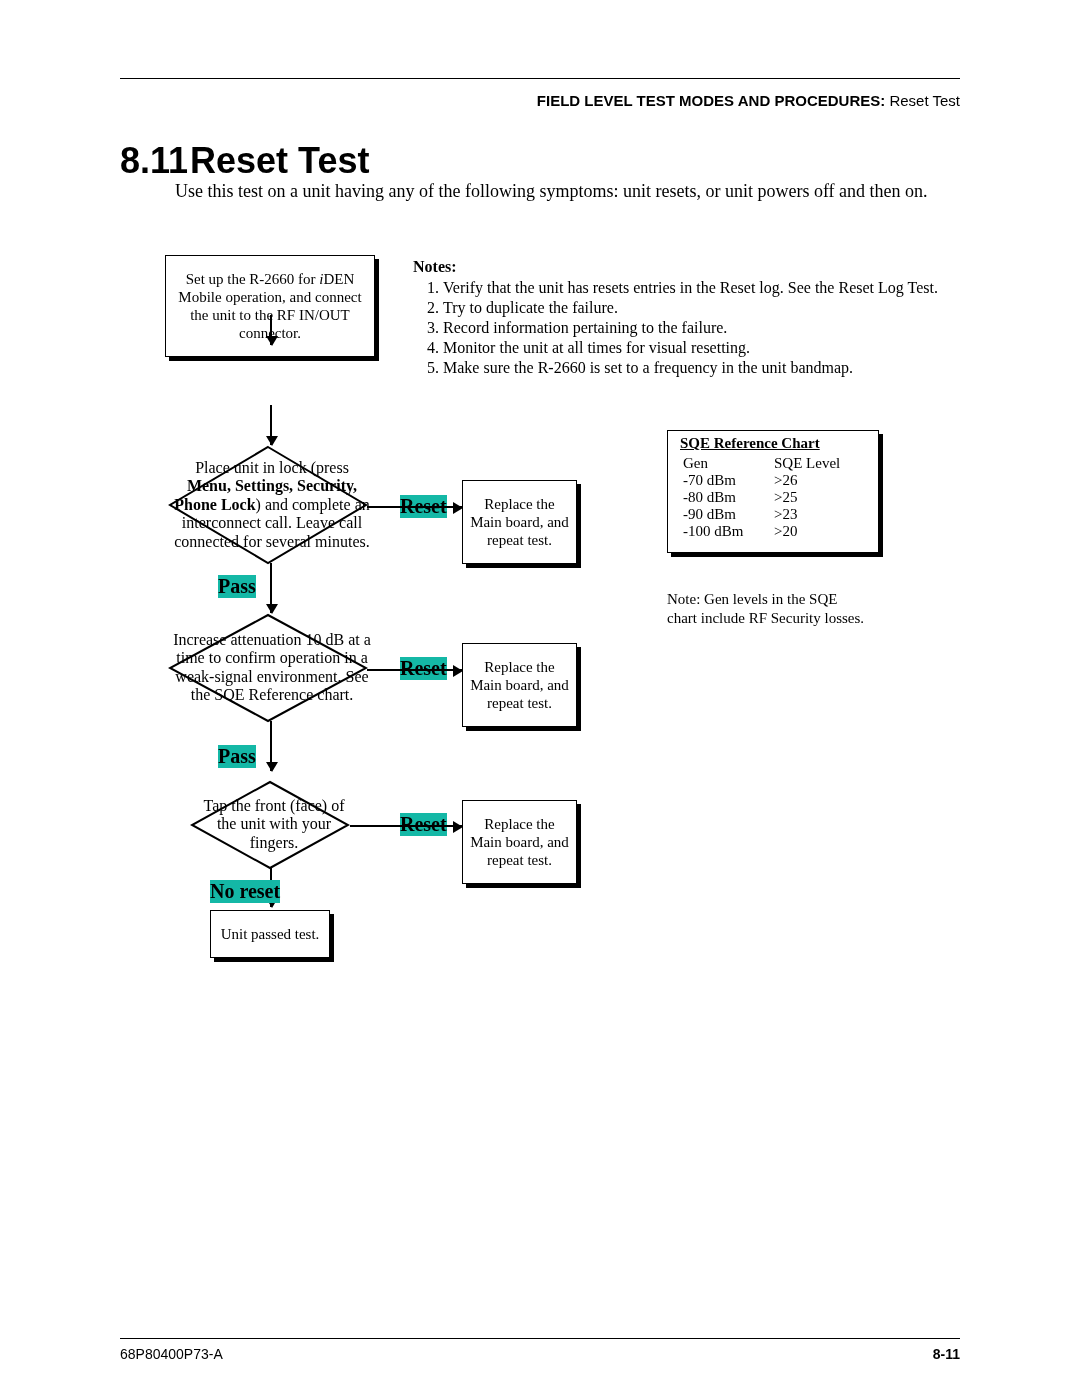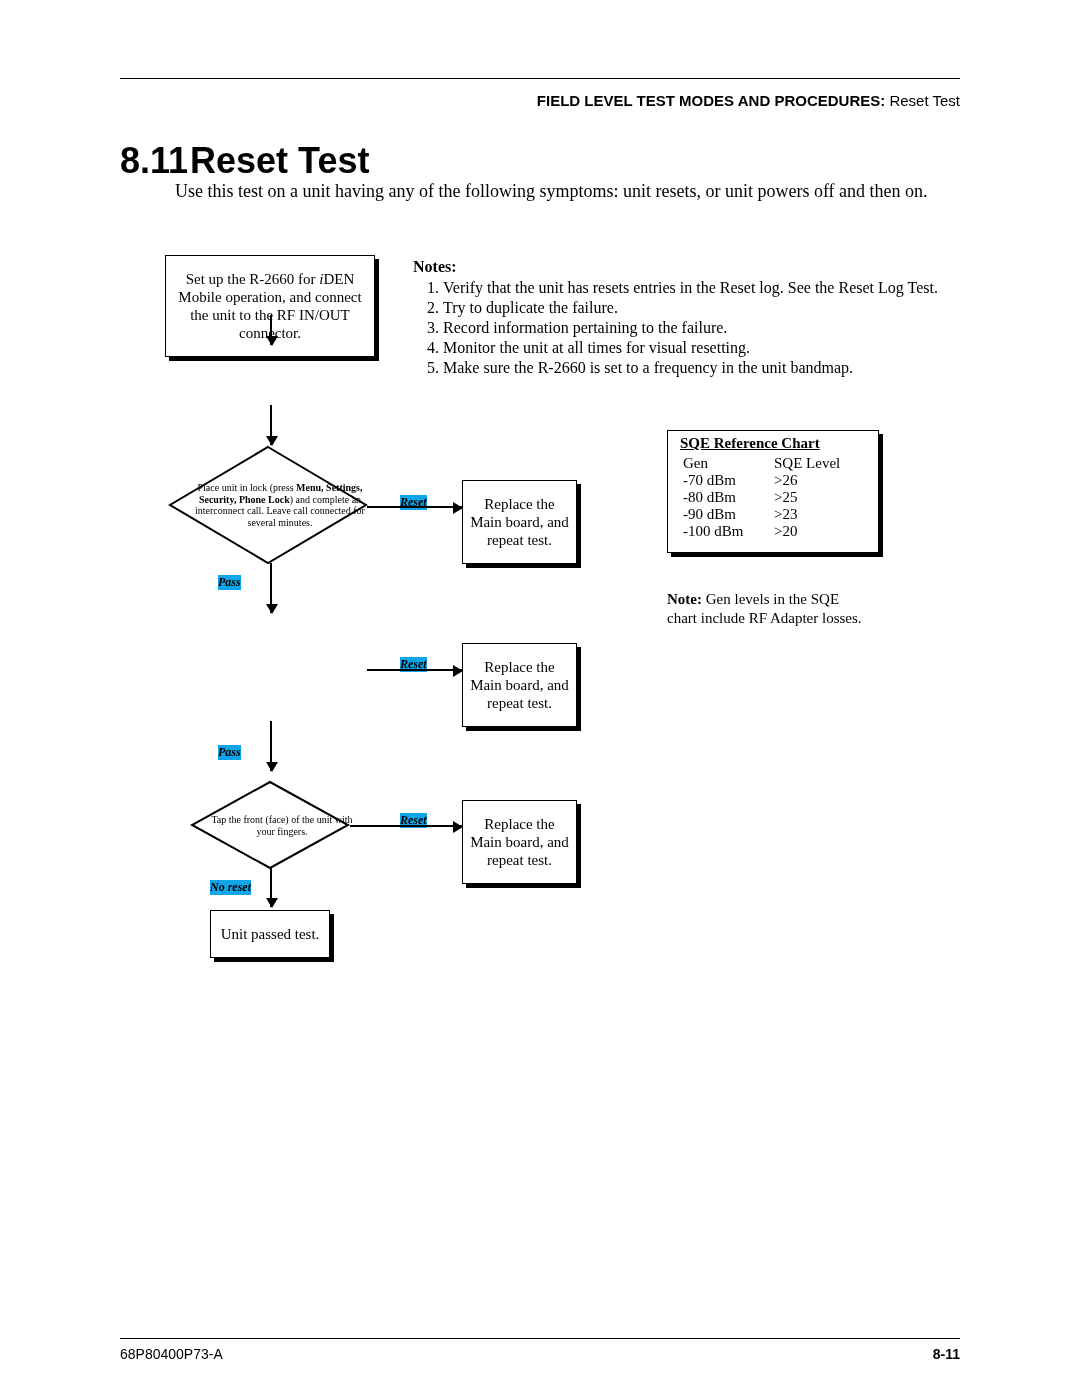--- a/index.html
+++ b/index.html
@@ -85,24 +85,24 @@
     position: absolute;
     width: 200px;
     height: 100px;
     left: 8px;
   }
   .diamond svg { position: absolute; top: 0; left: 0; }
   .diamond .dtext {
     position: absolute;
     width: 200px;
     text-align: center;
-    font-size: 10px;
+    font-size: 16px;
     line-height: 1.15;
     top: 50%;
-    left: 8px;
+    left: 0;
     transform: translateY(-50%);
     padding: 0 4px;
   }
   .arrow-v {
     position: absolute;
     width: 0;
     border-left: 2px solid #000;
   }
   .arrow-v::after {
     content: "";
@@ -123,23 +123,22 @@
     position: absolute;
     right: -1px;
     top: -6px;
     border-top: 6px solid transparent;
     border-bottom: 6px solid transparent;
     border-left: 10px solid #000;
   }
   .edge-label {
     position: absolute;
     font-weight: bold;
-    font-size: 12px;
-    background: #0ea5e9;
-    font-style: italic;
+    font-size: 20px;
+    background: #14b8a6;
   }
 
   
   .notes {
     position: absolute;
     left: 413px;
     top: 258px;
     right: 125px;
     font-size: 16px;
   }
@@ -163,21 +162,21 @@
   .sqe table { width: 100%; border-collapse: collapse; margin-top: 3px;}
   .sqe td, .sqe th { text-align: left; padding: 0 3px; font-weight: normal; font-size: 15px;}
   .sqe-note {
     position: absolute;
     top: 590px;
     left: 667px;
     width: 200px;
     font-size: 15px;
     line-height: 1.25;
   }
-  .sqe-note b { font-weight: bold; }
+  .sqe-note b { font-weight: normal; }
 
   .iden { font-style: italic; }
 </style>
 </head>
 <body>
 
 <div class="rule" style="top:78px;"></div>
 <div class="header">
   <span class="bold">FIELD LEVEL TEST MODES AND PROCEDURES:</span><span>  Reset Test</span>
 </div>
@@ -210,20 +209,26 @@
 
   <div class="edge-label" style="top:240px; left:240px">Reset</div>
   <div class="arrow-h" style="top:251px; left:207px; width:95px"></div>
   <div class="boxwrap" style="top:225px; left:302px; width:115px">
     <div class="box">Replace the Main board, and repeat test.</div>
   </div>
 
   <div class="arrow-v" style="top:308px; left:110px; height:50px"></div>
   <div class="edge-label" style="top:320px; left:58px">Pass</div>
 
+  <div class="diamond" style="top:358px; height:110px">
+    <svg width="200" height="110" viewBox="0 0 200 110">
+      <polygon points="100,2 198,55 100,108 2,55" fill="#fff" stroke="#000" stroke-width="2"></polygon>
+    </svg>
+    <div class="dtext">Increase attenuation 10 dB at a time to confirm operation in a weak-signal environment. See the SQE Reference chart.</div>
+  </div>
   <div class="edge-label" style="top:402px; left:240px">Reset</div>
   <div class="arrow-h" style="top:414px; left:207px; width:95px"></div>
   <div class="boxwrap" style="top:388px; left:302px; width:115px">
     <div class="box">Replace the Main board, and repeat test.</div>
   </div>
   <div class="arrow-v" style="top:466px; left:110px; height:50px"></div>
   <div class="edge-label" style="top:490px; left:58px">Pass</div>
 
   <div class="diamond" style="top:525px; height:90px; width:160px; left:30px">
     <svg width="160" height="90" viewBox="0 0 160 90">
@@ -276,20 +281,20 @@
           <td>&gt;23</td>
         </tr>
     <tr>
           <td>-100 dBm</td>
           <td>&gt;20</td>
         </tr>
   </tbody>
     </table>
 </div>
 <div class="sqe-note">
-  <b>Note:</b><span> Gen levels in the SQE chart include RF Adapter losses.</span>
+  <b>Note:</b><span> Gen levels in the SQE chart include RF Security losses.</span>
 </div>
 
 <div class="rule" style="bottom:58px;"></div>
 <div class="footer">
   <span>68P80400P73-A</span>
   <span class="page-no">8-11</span>
 </div>
 
 </body></html>

